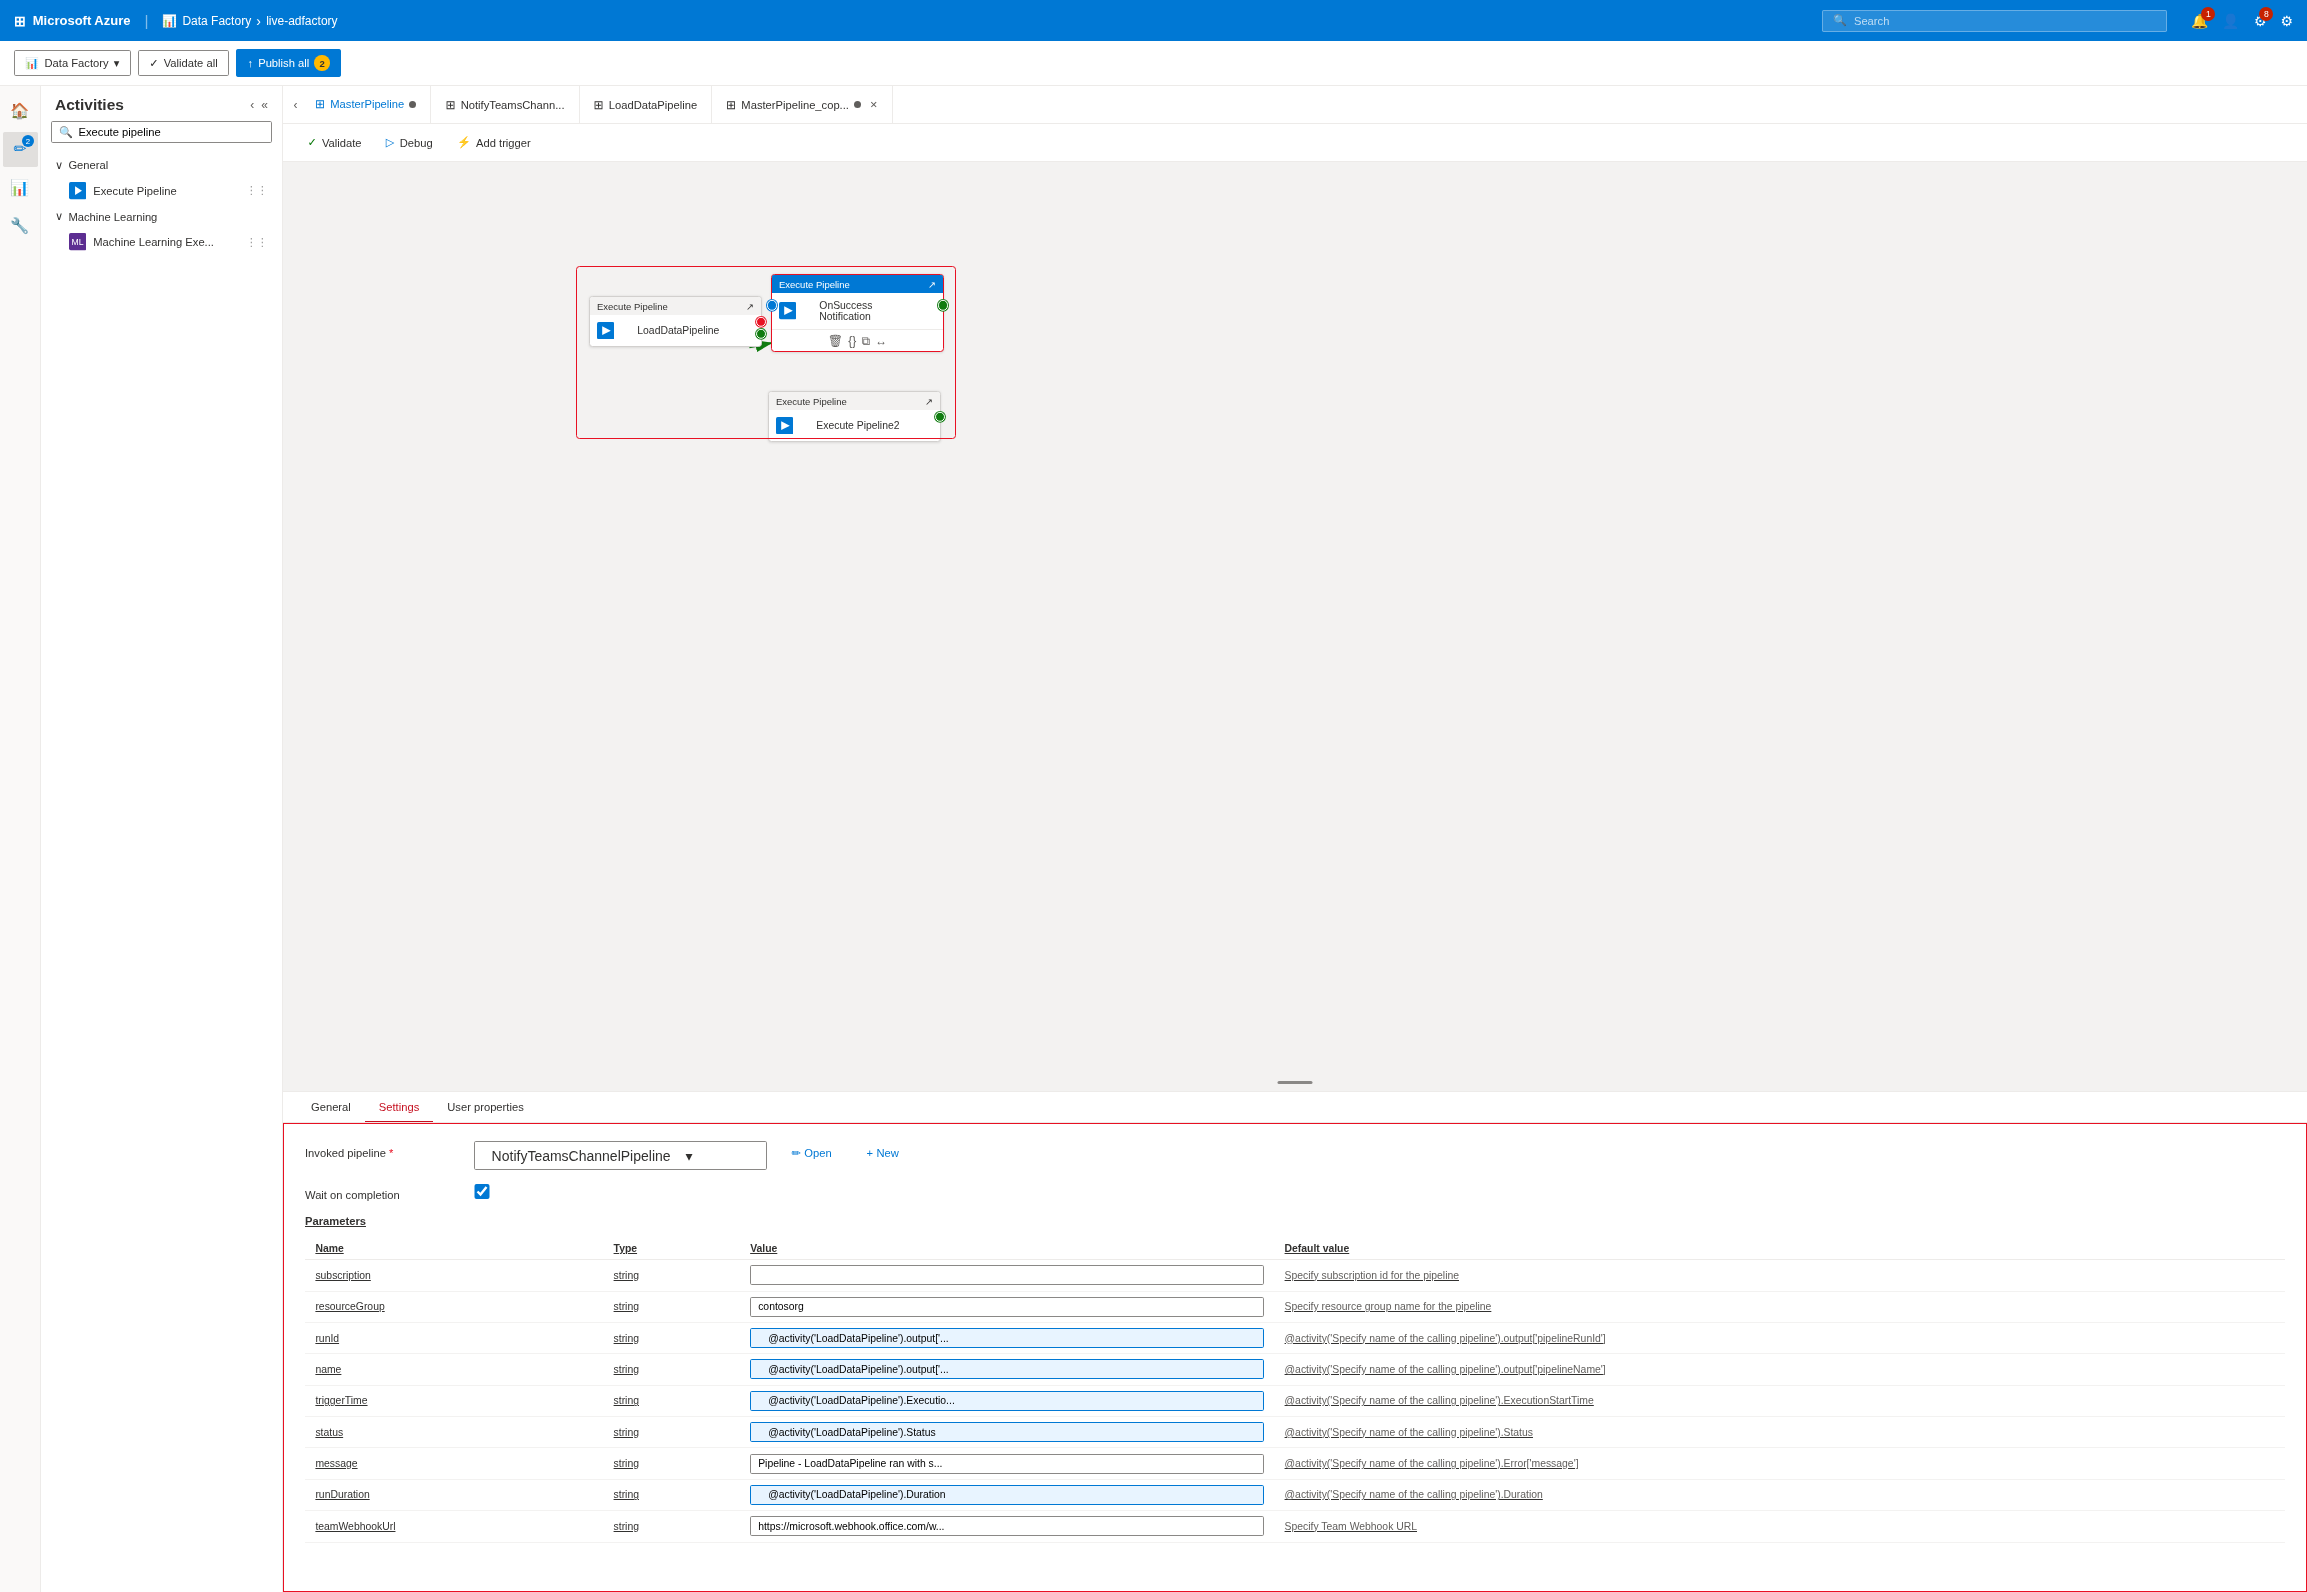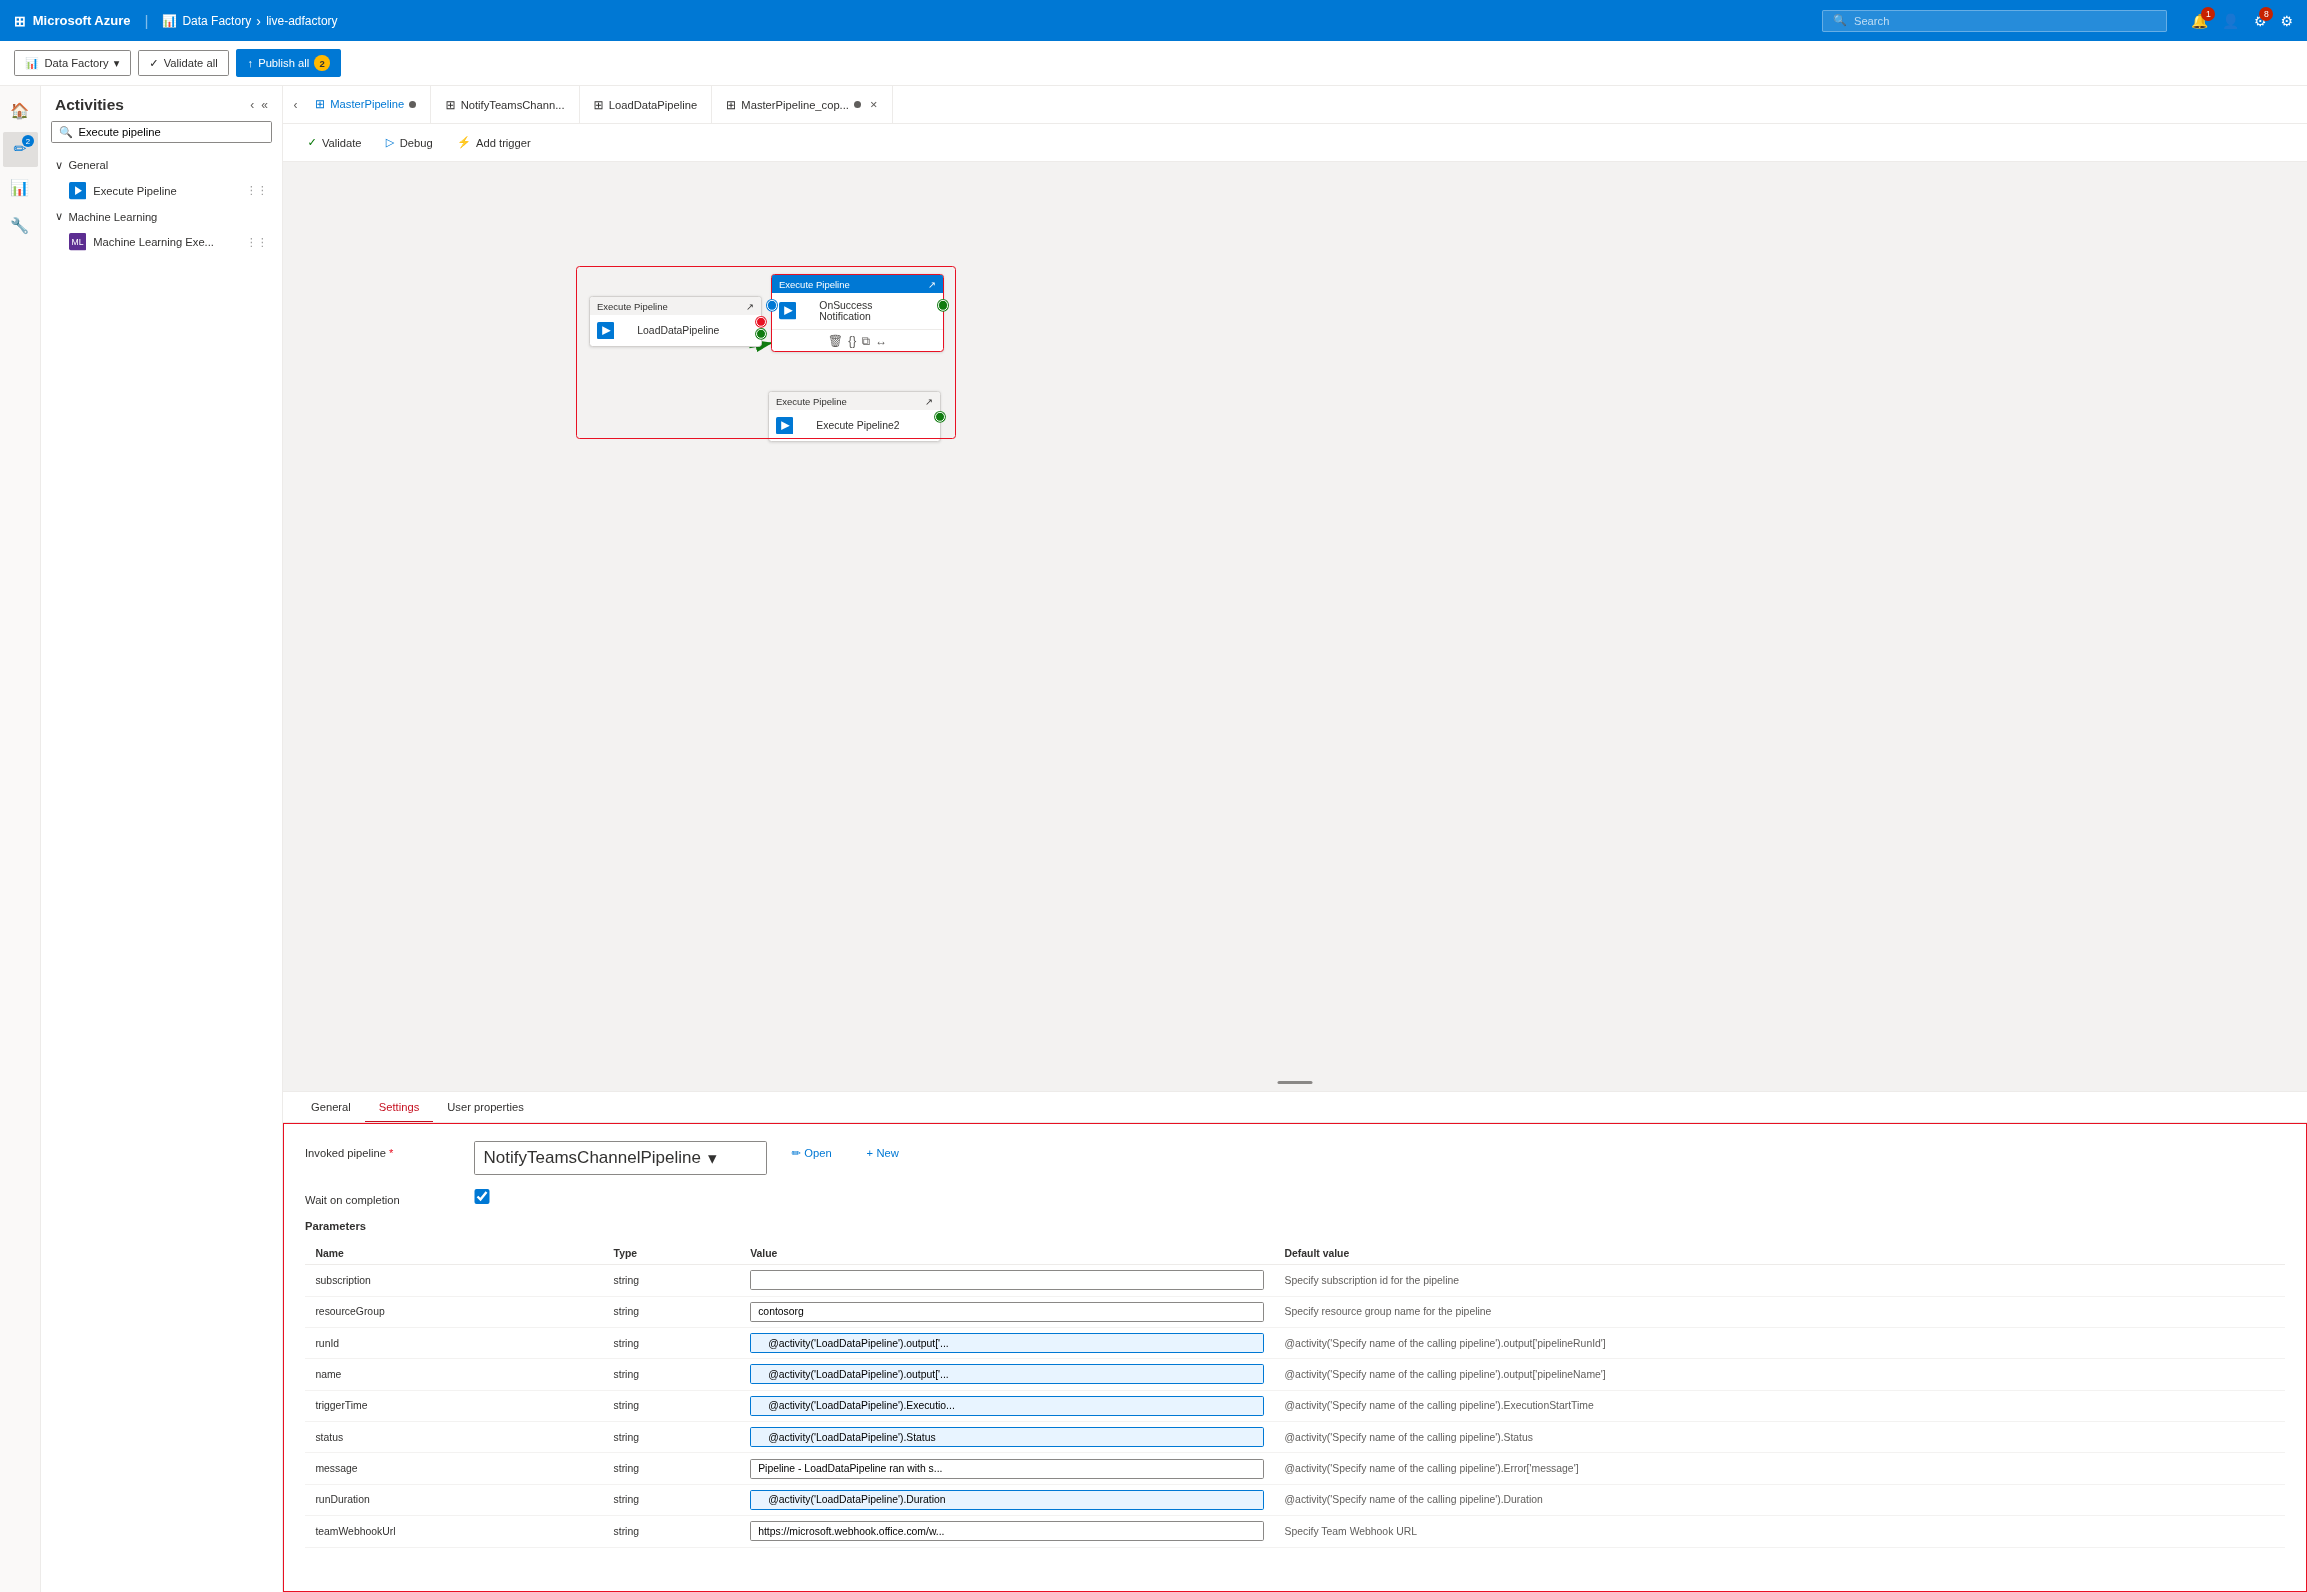--- a/index.html
+++ b/index.html
@@ -441,39 +441,40 @@
       display: flex;
       align-items: center;
       border: 0.9px solid #8a8886;
       border-radius: 1.7px;
       padding: 5.2px 8.6px;
       background: white;
       cursor: pointer;
       gap: 7px;
       min-width: 242px;
     }
-    .dropdown-control span { flex: 1; font-size: 17px; }
+    .dropdown-control span { flex: 1; font-size: 14px; margin-left: 8px; }
     .open-btn, .new-btn {
       display: flex;
       align-items: center;
       gap: 3.5px;
       padding: 5.2px 10.4px;
       background: transparent;
       border: none;
       cursor: pointer;
       color: #0078d4;
       font-size: 11.2px;
     }
     .checkbox-control {
       width: 15.5px;
       height: 15.5px;
       accent-color: #0078d4;
     }
     .params-section {
       margin-top: 7px;
+      text-decoration: underline;
     }
     .params-title {
       font-size: 11.2px;
       font-weight: 600;
       margin-bottom: 10.4px;
     }
     .params-table {
       width: 100%;
       border-collapse: collapse;
     }

